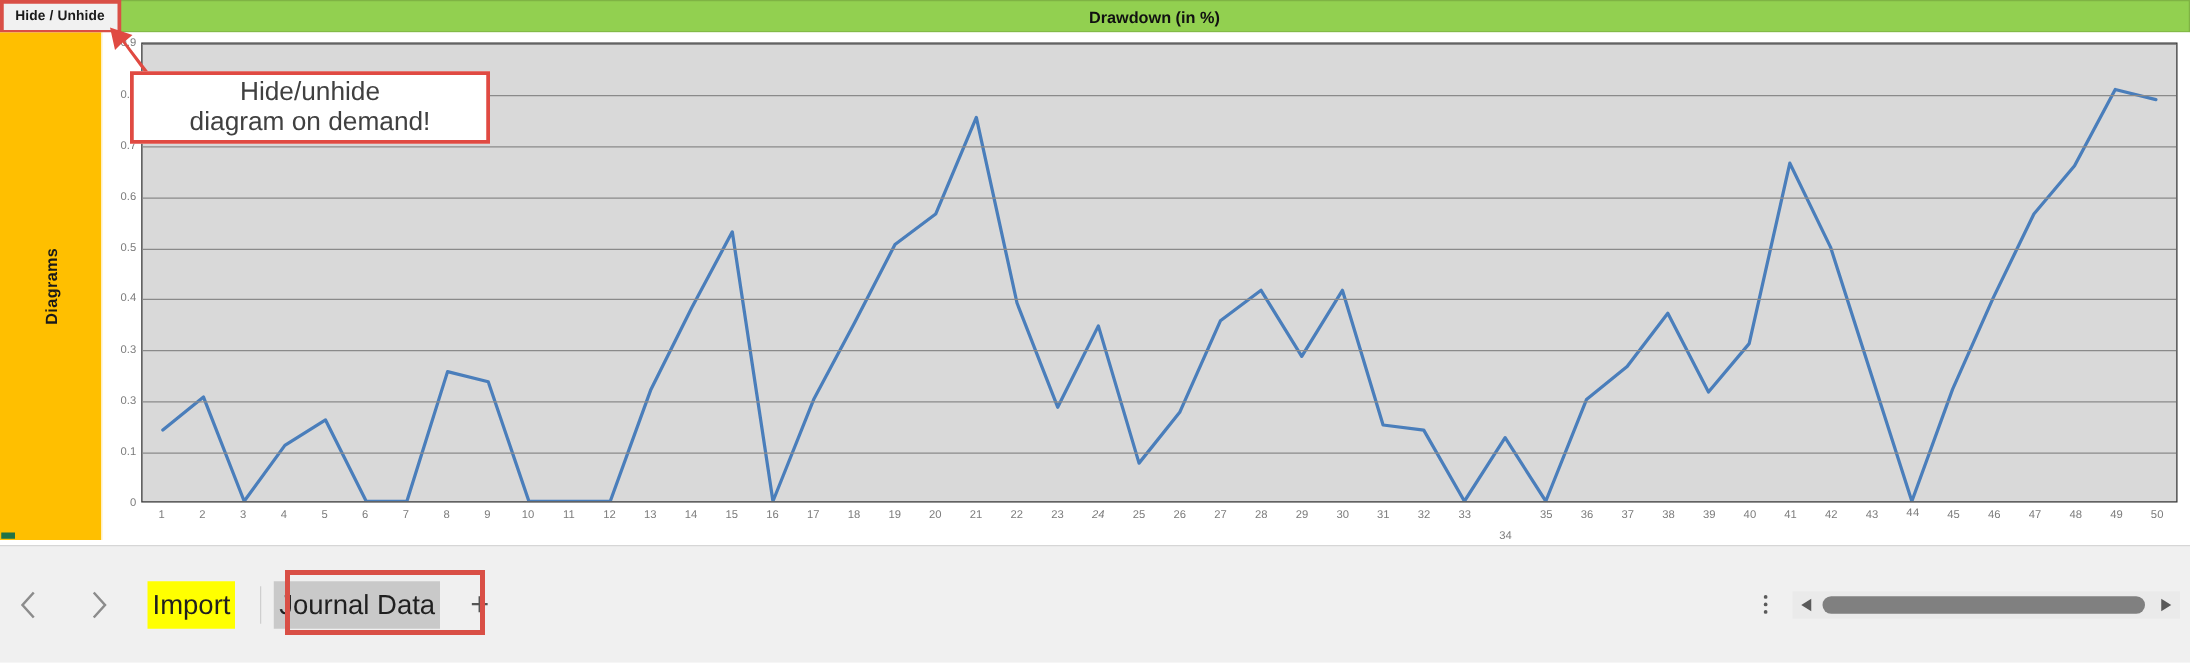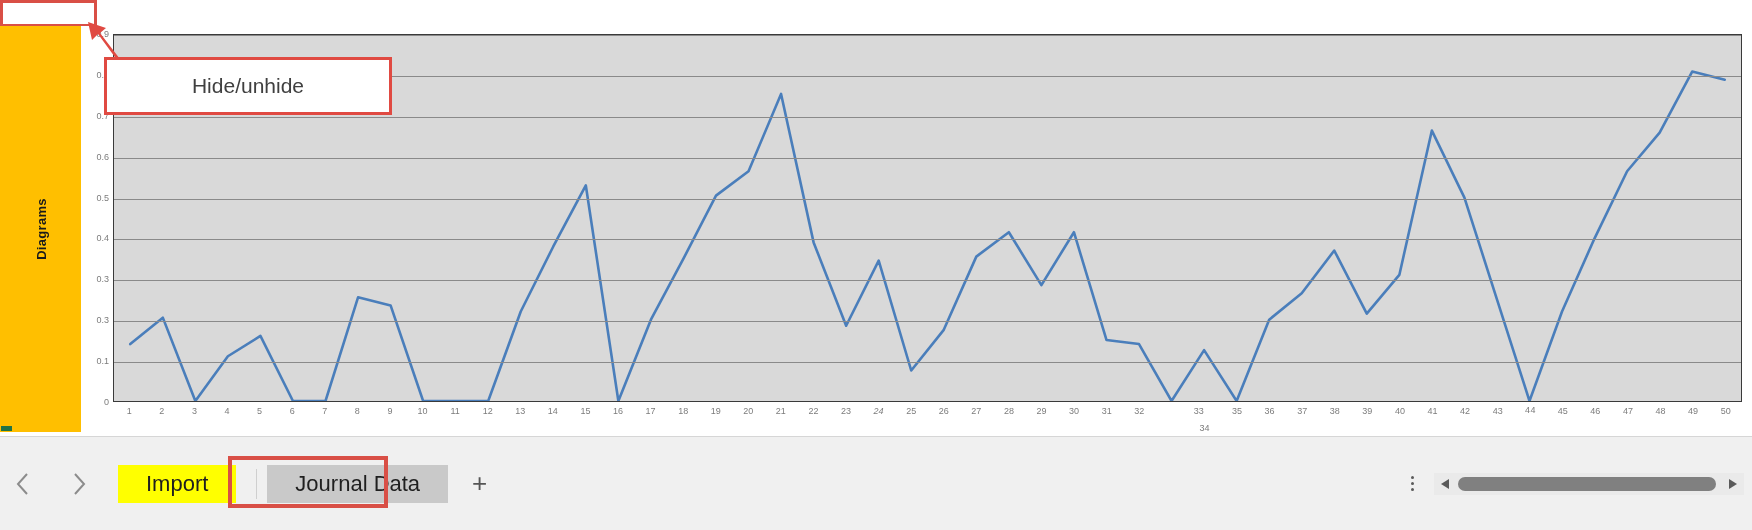--- a/index.html
+++ b/index.html
@@ -156,21 +156,21 @@
     color: #8c8c8c;
   }
   #tabs {
     display: flex; align-items: center;
     margin-left: 22px; gap: 0px;
     position: relative;
   }
   .tab {
     height: 38px;
     display: flex; align-items: center; justify-content: center;
-    padding: 0 28px;
+    padding: 0 4px;
     font-size: 22px; color: #1f1f1f;
     white-space: nowrap;
   }
   .tab.import {
     background: #ffff00;
     margin-right: 10px;
   }
   .tab.active {
     background: linear-gradient(#ffffff, #eef7ea);
     border-bottom: 4px solid #1e7145;
@@ -224,20 +224,28 @@
     position: absolute; left: 2px; top: 0;
     width: 97%; height: 14px;
     background: #808080; border-radius: 7px;
   }
 </style>
 </head>
 <body>
 
 <div id="app">
 
+  <div id="topbar">
+    <div id="hide-unhide-cell">
+      <span>Hide / Unhide</span>
+    </div>
+    <div id="title-bar">
+      <span>Drawdown (in %)</span>
+    </div>
+  </div>
   <div id="hide-unhide-outline"></div>
 
   <div id="bodyarea">
 
     <div id="diagrams-strip">
       <span id="diagrams-label">Diagrams</span>
       <span id="greenmark"></span>
     </div>
 
     <div id="chart-wrap">
@@ -294,21 +302,21 @@
             <div class="xlabel" style="left: 45%;">23</div>
             <div class="xlabel" style="left: 47%; font-style: italic;">24</div>
             <div class="xlabel" style="left: 49%;">25</div>
             <div class="xlabel" style="left: 51%;">26</div>
             <div class="xlabel" style="left: 53%; text-align: center;">27</div>
             <div class="xlabel" style="left: 55%;">28</div>
             <div class="xlabel" style="left: 57%;">29</div>
             <div class="xlabel" style="left: 59%;">30</div>
             <div class="xlabel" style="left: 61%;">31</div>
             <div class="xlabel" style="left: 63%;">32</div>
-            <div class="xlabel" style="left: 65%; margin-left: 27px;">33</div>
+            <div class="xlabel" style="left: 65%;">33</div>
             <div class="xlabel" style="left: 67%; margin-top: 17px;">34</div>
             <div class="xlabel" style="left: 69%;">35</div>
             <div class="xlabel" style="left: 71%;">36</div>
             <div class="xlabel" style="left: 73%;">37</div>
             <div class="xlabel" style="left: 75%;">38</div>
             <div class="xlabel" style="left: 77%;">39</div>
             <div class="xlabel" style="left: 79%;">40</div>
             <div class="xlabel" style="left: 81%;">41</div>
             <div class="xlabel" style="left: 83%;">42</div>
             <div class="xlabel" style="left: 85%;">43</div>
@@ -322,20 +330,21 @@
           </div>
       </div>
     </div>
   </div>
 
   <svg id="callout-arrow" viewBox="0 0 40 46">
     <path d="M36,44 L14,14 L8,20 L4,2 L22,8 L16,13 L39,43 Z" fill="#e04a42"></path>
   </svg>
   <div id="callout">
     <div>Hide/unhide</div>
+    <div>diagram on demand!</div>
   </div>
 
   <div id="sheetbar">
     <div id="navarrows">
       <div class="navarrow">
         <svg width="16" height="24" viewBox="0 0 16 24">
           <path d="M12 2 L3 12 L12 22" fill="none" stroke="#8c8c8c" stroke-width="2"></path>
         </svg>
       </div>
       <div class="navarrow">

